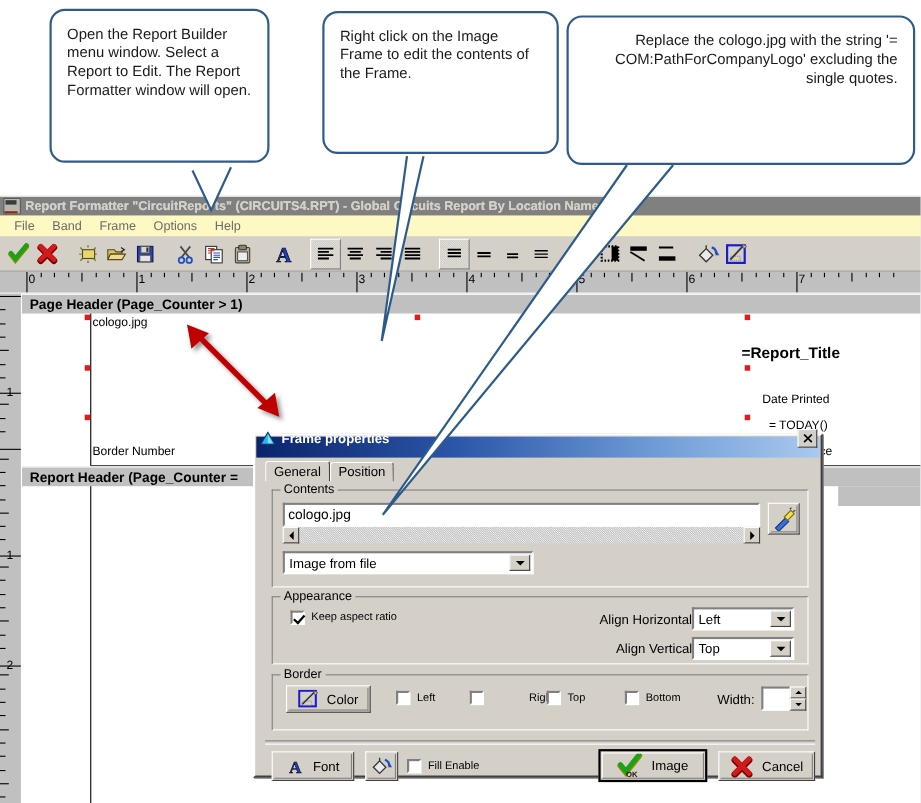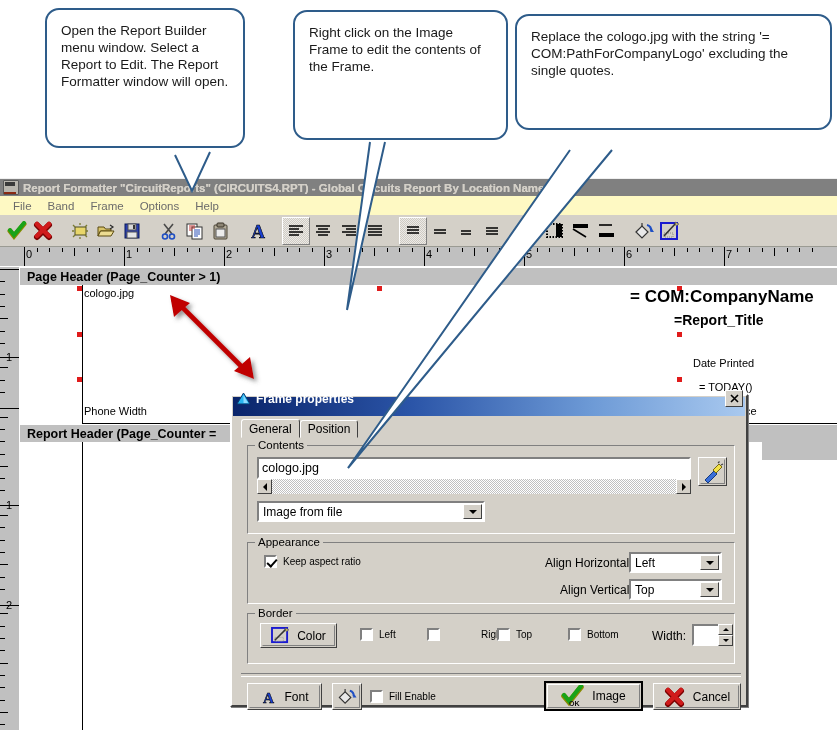--- a/index.html
+++ b/index.html
@@ -235,21 +235,21 @@
 </svg>
 
 <div class="callout" style="left:45px;top:8px;width:200px;height:140px;">
   <div class="ctext">Open the Report Builder menu window. Select a Report to Edit. The Report Formatter window will open.</div>
 </div>
 
 <div class="callout" style="left:293px;top:10px;width:215px;height:130px;">
   <div class="ctext">Right click on the Image Frame to edit the contents of the Frame.</div>
 </div>
 
-<div class="callout" style="left:515px;top:14px;width:317px;height:116px;">
+<div class="callout" style="left:515px;top:14px;width:317px;height:136px;text-align:right;">
   <div class="ctext">Replace the cologo.jpg with the string '= COM:PathForCompanyLogo' excluding the single quotes.</div>
 </div>
 
 <div id="appwin">
 
   <div id="titlebar">
     <div class="appicon"></div>
     <div class="tbtext">Report Formatter "CircuitReports" (CIRCUITS4.RPT) - Global Circuits Report By Location Name</div>
   </div>
 
@@ -573,26 +573,25 @@
           <feDropShadow dx="3" dy="3" stdDeviation="2" flood-color="#555" flood-opacity="0.6"></feDropShadow>
         </filter>
       </defs>
       <g filter="url(#shd)">
         <line x1="22" y1="16" x2="82" y2="76" stroke="#c00000" stroke-width="5"></line>
         <path d="M10,4 L30,12 L14,26 Z" fill="#c00000"></path>
         <path d="M94,88 L74,80 L90,66 Z" fill="#c00000"></path>
       </g>
     </svg>
 
-    <span class="lblbig" style="left:610px;top:20px;">= COM:CompanyName</span>
     <span class="lblmed" style="left:654px;top:45px;">=Report_Title</span>
     <span class="lbl" style="left:673px;top:90px;">Date Printed</span>
     <span class="lbl" style="left:679px;top:114px;">= TODAY()</span>
 
-    <span class="lbl" style="left:64px;top:138px;">Phone Width</span>
+    <span class="lbl" style="left:64px;top:138px;">Border Number</span>
     <span class="lbl" style="left:700px;top:138px;">Service</span>
 
     <div class="hline" style="left:62px;top:156px;width:755px;"></div>
 
     <div class="bandbar" style="top:157px;">
       <span>Report Header (Page_Counter =</span>
     </div>
 
     <div class="pagecol" style="left:62px;top:175px;height:289px;"></div>
     <div class="grayrow" style="left:742px;top:175px;width:75px;height:18px;"></div>

